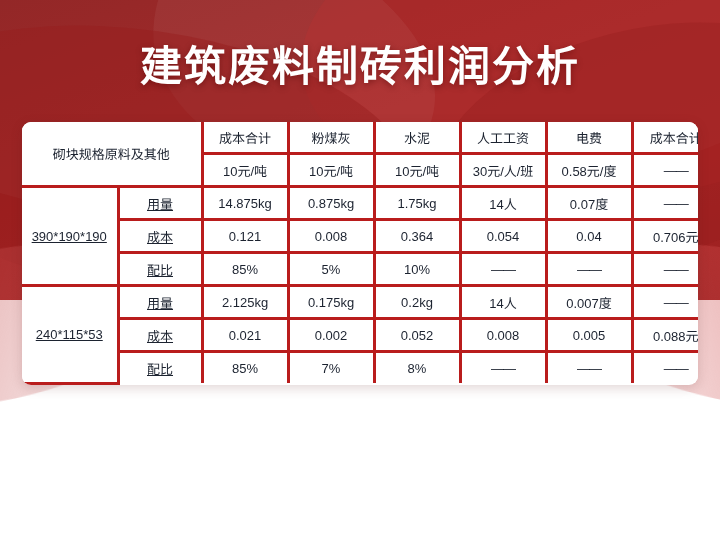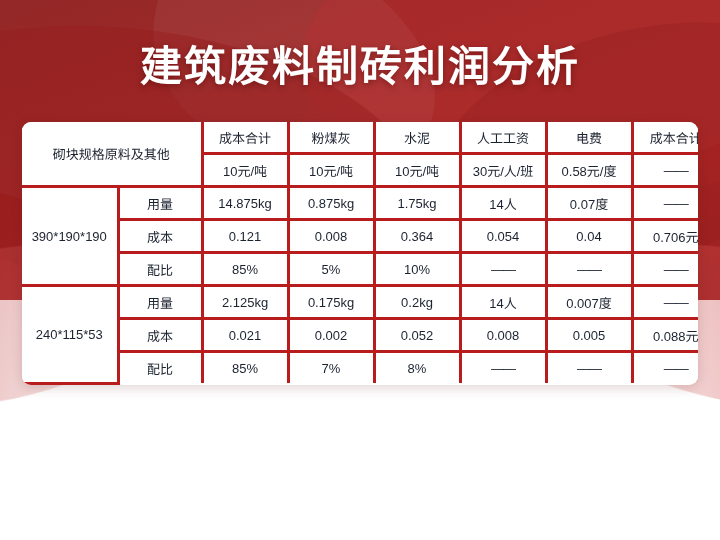--- a/index.html
+++ b/index.html
@@ -164,21 +164,21 @@
   table.spec-table tr:first-child > td,
   table.spec-table tr:first-child > th { border-top: none; }
   table.spec-table tr:last-child > td { border-bottom: none; }
 
   th.hdr { background: #f9e2d4; height: 36px; }
   td.sub { background: #f9e2d4; height: 34px; }
   th.corner {
     background: #ffffff;
     font-size: 13.5px;
   }
-  td.spec, td.rowlbl { background: #ffffff; }
+  td.spec, td.rowlbl { background: #ffffff; text-decoration: underline; }
   td.shade { background: #bfbfbf; }
   td.plain { background: #ffffff; }
   .dash { letter-spacing: -1px; }
 
   
   .badges {
     position: absolute;
     z-index: 6;
     left: 0;
     top: 404px;

